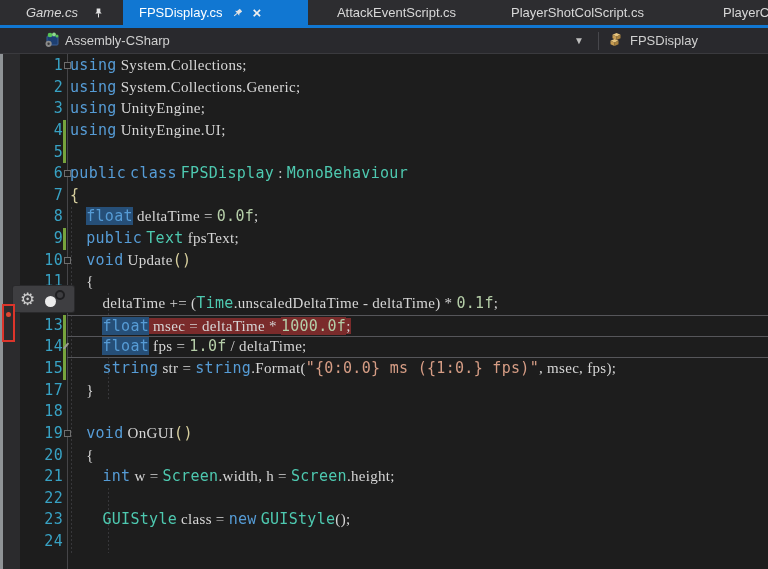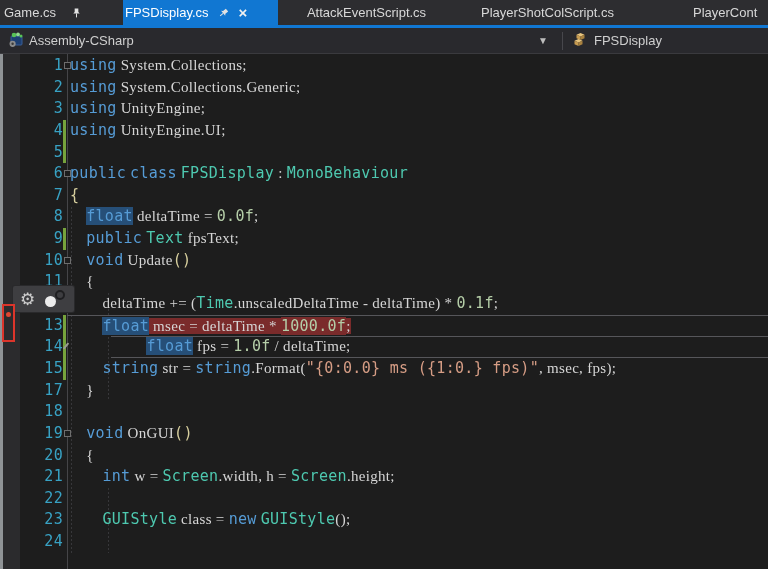--- a/index.html
+++ b/index.html
@@ -6,35 +6,35 @@
   html,body { width:768px; height:569px; overflow:hidden; background:#1d1d1d;
               font-family:"Liberation Sans", sans-serif; }
   #app { position:relative; width:768px; height:569px; background:#1d1d1d; }
 
   
   #tabbar { position:absolute; left:0; top:0; width:768px; height:25px;
             background:#2d2d30; display:flex; align-items:stretch; }
   .tab { display:flex; align-items:center; justify-content:center;
          color:#d8d8d8; font-size:13px; white-space:nowrap; overflow:hidden;
          cursor:default; }
-  .tab.t0 { width:118px; justify-content:flex-start; padding-left:4px; }
-  .tab.t1 { width:155px; margin-left:5px; justify-content:flex-start; padding-left:2px;
+  .tab.t0 { width:118px; justify-content:flex-start; padding-left:26px;font-style:italic; }
+  .tab.t1 { width:185px; margin-left:5px; justify-content:flex-start; padding-left:16px;
             background:#1177d2; color:#ffffff; }
   .tab.t2 { width:177px; }
   .tab.t3 { width:185px; }
   .tab.t4 { flex:1; justify-content:flex-start; padding-left:53px; }
   .pin-wrap { display:inline-flex; margin-left:15px; }
   .tab.t1 .pin-wrap { margin-left:9px; }
   .close-x { margin-left:10px; font-size:15px; font-weight:bold; color:#f0f0f0; line-height:1; }
   #tab-underline { position:absolute; left:0; top:25px; width:768px; height:3px; background:#1177d2; }
 
   
   #navbar { position:absolute; left:0; top:28px; width:768px; height:26px;
             background:#29292d; border-bottom:1px solid #3a3a3e;
-            display:flex; align-items:center; }
+            display:flex; align-items:center;padding-left:36px; }
   .combo { display:flex; align-items:center; height:100%; color:#cfcfcf; font-size:13px; }
   .combo.leftc { width:562px; padding-left:8px; }
   .combo .lbl { margin-left:5px; }
   .chev { margin-left:auto; margin-right:14px; color:#bdbdbd; font-size:10px; }
   .vsep { width:1px; height:18px; background:#47474c; }
   .combo.rightc { padding-left:9px; }
 
   
   #editor { position:absolute; left:0; top:54px; width:768px; height:515px;
             background:#1d1d1d; overflow:hidden; }
@@ -48,21 +48,21 @@
   #code-lines { position:absolute; left:20px; top:1px; right:0; }
   .row { position:relative; height:21.65px; display:flex; align-items:stretch; }
   .num { width:43px; text-align:right; color:#38a2c4;
          font:15px/21.65px "DejaVu Sans Mono", monospace; letter-spacing:0.3px; }
   .chg { width:4px; }
   .chg.on { background:#76a33c; width:3px; margin-right:1px; }
   .codetext { flex:1; margin:0; padding-left:3px; white-space:pre;
               font:15px/21.65px "DejaVu Sans Mono", monospace; letter-spacing:0.3px;
               color:#d6d6d6; }
   .codetext.box-top { border-top:1px solid #56565a; line-height:20.65px; }
-  .codetext.caret   { border-top:1px solid #56565a; border-bottom:1px solid #56565a; line-height:19.65px;margin-left:44px; }
+  .codetext.caret   { border-top:1px solid #56565a; border-bottom:1px solid #56565a; line-height:19.65px; }
   .tok-kw  { color:#569cd6; }
   .tok-ty  { color:#4ec9b0; }
   .tok-pl  { color:#d6d6d6;font-family:Liberation Serif, serif; }
   .tok-num { color:#b5cea8; }
   .tok-str { color:#d69d85; }
   .tok-gold{ color:#d7cf9e; }
   .bg-ref  { background:#264f78; }
   .bg-bp   { background:#7a2b2b; }
   .foldbox { position:absolute; left:44px; top:7px; width:7px; height:7px;
              background:#1d1d1d; border:1px solid #6e6e6e; }

